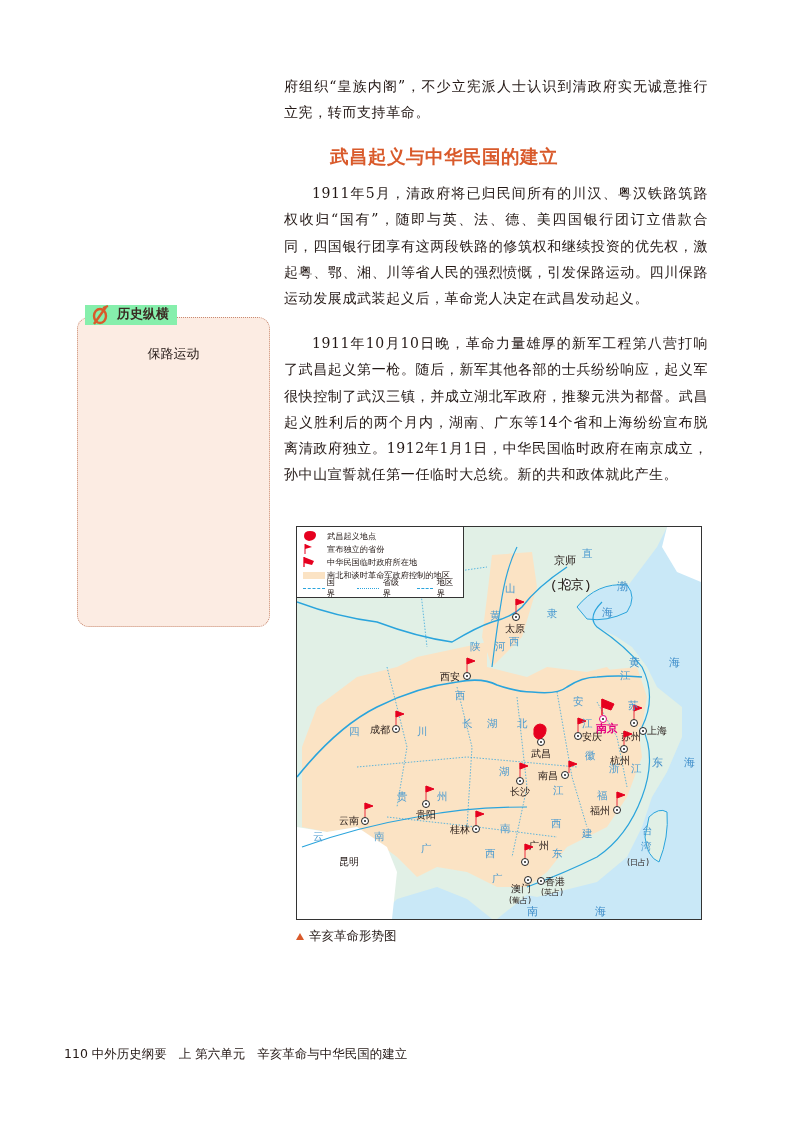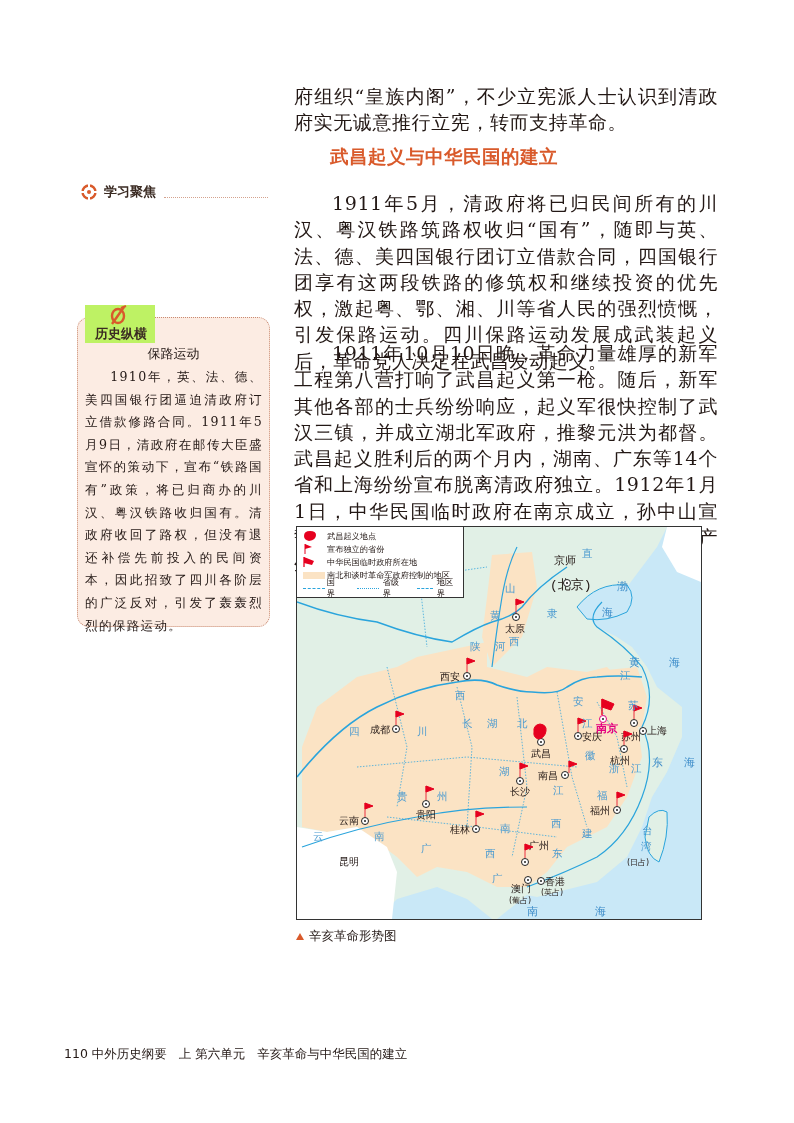--- a/index.html
+++ b/index.html
@@ -1,35 +1,35 @@
 <!DOCTYPE html>
 <html><head>
 <meta charset="utf-8">
 <style>
   html,body{margin:0;padding:0;background:#fff;}
   body{width:794px;height:1123px;position:relative;overflow:hidden;font-family:"DejaVu Serif","Liberation Serif",serif;color:#231815;}
   .main{position:absolute;left:284px;width:424px;}
-  .para{font-size:19px;line-height:26.3px;letter-spacing:0.6px;margin:10px;text-align:justify;}
+  .para{font-size:14px;line-height:26.3px;letter-spacing:0.6px;margin:0;text-align:justify;}
   .indent{text-indent:2em;}
   #p-top{top:73px;}
   #sec-title{position:absolute;top:144px;left:330px;font-family:"DejaVu Sans","Liberation Sans",sans-serif;font-weight:bold;font-size:18.5px;color:#d95a2b;letter-spacing:0.5px;}
   #p1{top:180px;}
   #p2{top:330px;}
 
   
   .focus{position:absolute;left:80px;top:181px;width:188px;}
   .focus-head{display:flex;align-items:center;height:22px;}
   .focus-title{font-family:"DejaVu Sans","Liberation Sans",sans-serif;font-weight:bold;font-size:13px;color:#3a2a22;margin-left:6px;}
   .focus-dots{flex:1;border-bottom:1px dotted #d4a28e;margin-left:8px;height:10px;}
   .focus-body{font-size:13.4px;line-height:22.5px;color:#c8392b;text-indent:2em;letter-spacing:1.6px;margin-top:4px;font-family:"DejaVu Serif","Liberation Serif",serif;}
 
   
   .hist{position:absolute;left:77px;top:305px;width:193px;height:322px;}
   .hist-box{position:absolute;left:0;top:12px;width:191px;height:308px;background:#fcece3;border:1px dotted #c98a72;border-radius:12px;}
-  .hist-head{position:absolute;left:8px;top:0;display:flex;align-items:center;background:#bef264;padding:0 8px 0 4px;flex-direction:column;}
+  .hist-head{position:absolute;left:8px;top:0;display:flex;align-items:flex-start;background:#86efac;padding:0 8px 0 4px;}
   .hist-title{font-family:"DejaVu Sans","Liberation Sans",sans-serif;font-weight:bold;font-size:13px;color:#3a2a22;margin-left:6px;}
   .hist-sub{position:absolute;top:40px;left:0;width:193px;text-align:center;font-family:"DejaVu Sans","Liberation Sans",sans-serif;font-size:13px;color:#231815;}
   .hist-body{position:absolute;left:8px;top:61px;width:178px;font-size:12.6px;line-height:22.6px;letter-spacing:1.3px;text-indent:2em;text-align:justify;color:#231815;}
 
   
   .map{position:absolute;left:296px;top:526px;width:404px;height:392px;border:1px solid #333;overflow:hidden;background:#e1f0e6;}
   .map svg{position:absolute;left:0;top:0;}
   .legend{position:absolute;left:0;top:0;width:166px;height:70px;background:#fff;border-right:1px solid #333;border-bottom:1px solid #333;font-family:"DejaVu Sans","Liberation Sans",sans-serif;font-size:8.2px;color:#231815;}
   .lg-row{position:absolute;left:4px;display:flex;align-items:center;height:12px;}
   .lg-sym{width:26px;display:flex;align-items:center;justify-content:center;}
@@ -46,46 +46,33 @@
 </style>
 </head>
 <body>
 
 <p class="para main" id="p-top">府组织“皇族内阁”，不少立宪派人士认识到清政府实无诚意推行立宪，转而支持革命。</p>
 <div id="sec-title">武昌起义与中华民国的建立</div>
 <p class="para main indent" id="p1">1911年5月，清政府将已归民间所有的川汉、粤汉铁路筑路权收归“国有”，随即与英、法、德、美四国银行团订立借款合同，四国银行团享有这两段铁路的修筑权和继续投资的优先权，激起粤、鄂、湘、川等省人民的强烈愤慨，引发保路运动。四川保路运动发展成武装起义后，革命党人决定在武昌发动起义。</p>
 <p class="para main indent" id="p2">1911年10月10日晚，革命力量雄厚的新军工程第八营打响了武昌起义第一枪。随后，新军其他各部的士兵纷纷响应，起义军很快控制了武汉三镇，并成立湖北军政府，推黎元洪为都督。武昌起义胜利后的两个月内，湖南、广东等14个省和上海纷纷宣布脱离清政府独立。1912年1月1日，中华民国临时政府在南京成立，孙中山宣誓就任第一任临时大总统。新的共和政体就此产生。</p>
 
 <div class="focus">
-  <div class="focus-head">
-    <svg width="18" height="18" viewBox="0 0 18 18">
-      <circle cx="9" cy="9" r="6.5" fill="none" stroke="#d95a2b" stroke-width="2.4"></circle>
-      <circle cx="9" cy="9" r="2" fill="#d95a2b"></circle>
-      <rect x="8" y="0" width="2" height="4" fill="#fff"></rect>
-        <rect x="8" y="14" width="2" height="4" fill="#fff"></rect>
-      <rect x="0" y="8" width="4" height="2" fill="#fff"></rect>
-        <rect x="14" y="8" width="4" height="2" fill="#fff"></rect>
-    </svg>
-    <span class="focus-title">学习聚焦</span>
-    <span class="focus-dots"></span>
-  </div>
 </div>
 
 <div class="hist">
   <div class="hist-box"></div>
   <div class="hist-head">
     <svg width="22" height="20" viewBox="0 0 22 20">
       <ellipse cx="11" cy="11" rx="6" ry="7" fill="none" stroke="#d95a2b" stroke-width="2.4"></ellipse>
       <path d="M5 19 L17 2" stroke="#d95a2b" stroke-width="2.4"></path>
       <path d="M14 3 L19 1" stroke="#d95a2b" stroke-width="2"></path>
     </svg>
     <span class="hist-title">历史纵横</span>
   </div>
   <div class="hist-sub">保路运动</div>
-  <div class="hist-body">1910年，英、法、德、美四国银行团逼迫清政府订立借款修路合同。1911年5月9日，清政府在邮传大臣盛宣怀的策动下，宣布“铁路国有”政策，将已归商办的川汉、粤汉铁路收归国有。清政府收回了路权，但没有退还补偿先前投入的民间资本，因此招致了四川各阶层的广泛反对，引发了轰轰烈烈的保路运动。</div>
 </div>
 
 <div class="map">
   <svg width="404" height="392" viewBox="0 0 404 392">
 
     <path d="M404 0 L404 392 L230 392 L240 370 L300 355 L330 330 L345 300 L355 270 L370 245 L385 210 L385 180 L360 160 L350 140 L335 120 L320 110 L300 100 L290 88 L305 75 L330 60 L345 40 L360 20 L370 0 Z" fill="#c9e8f7"></path>
     <path d="M280 80 Q300 55 330 58 Q340 70 330 85 Q310 95 290 92 Z" fill="#c9e8f7" stroke="#2aa4dc" stroke-width="1"></path>
     <path d="M200 392 L230 368 L250 372 L235 392 Z" fill="#c9e8f7"></path>
     <path d="M80 392 L100 372 L140 360 L170 372 L195 392 Z" fill="#c9e8f7"></path>
 

